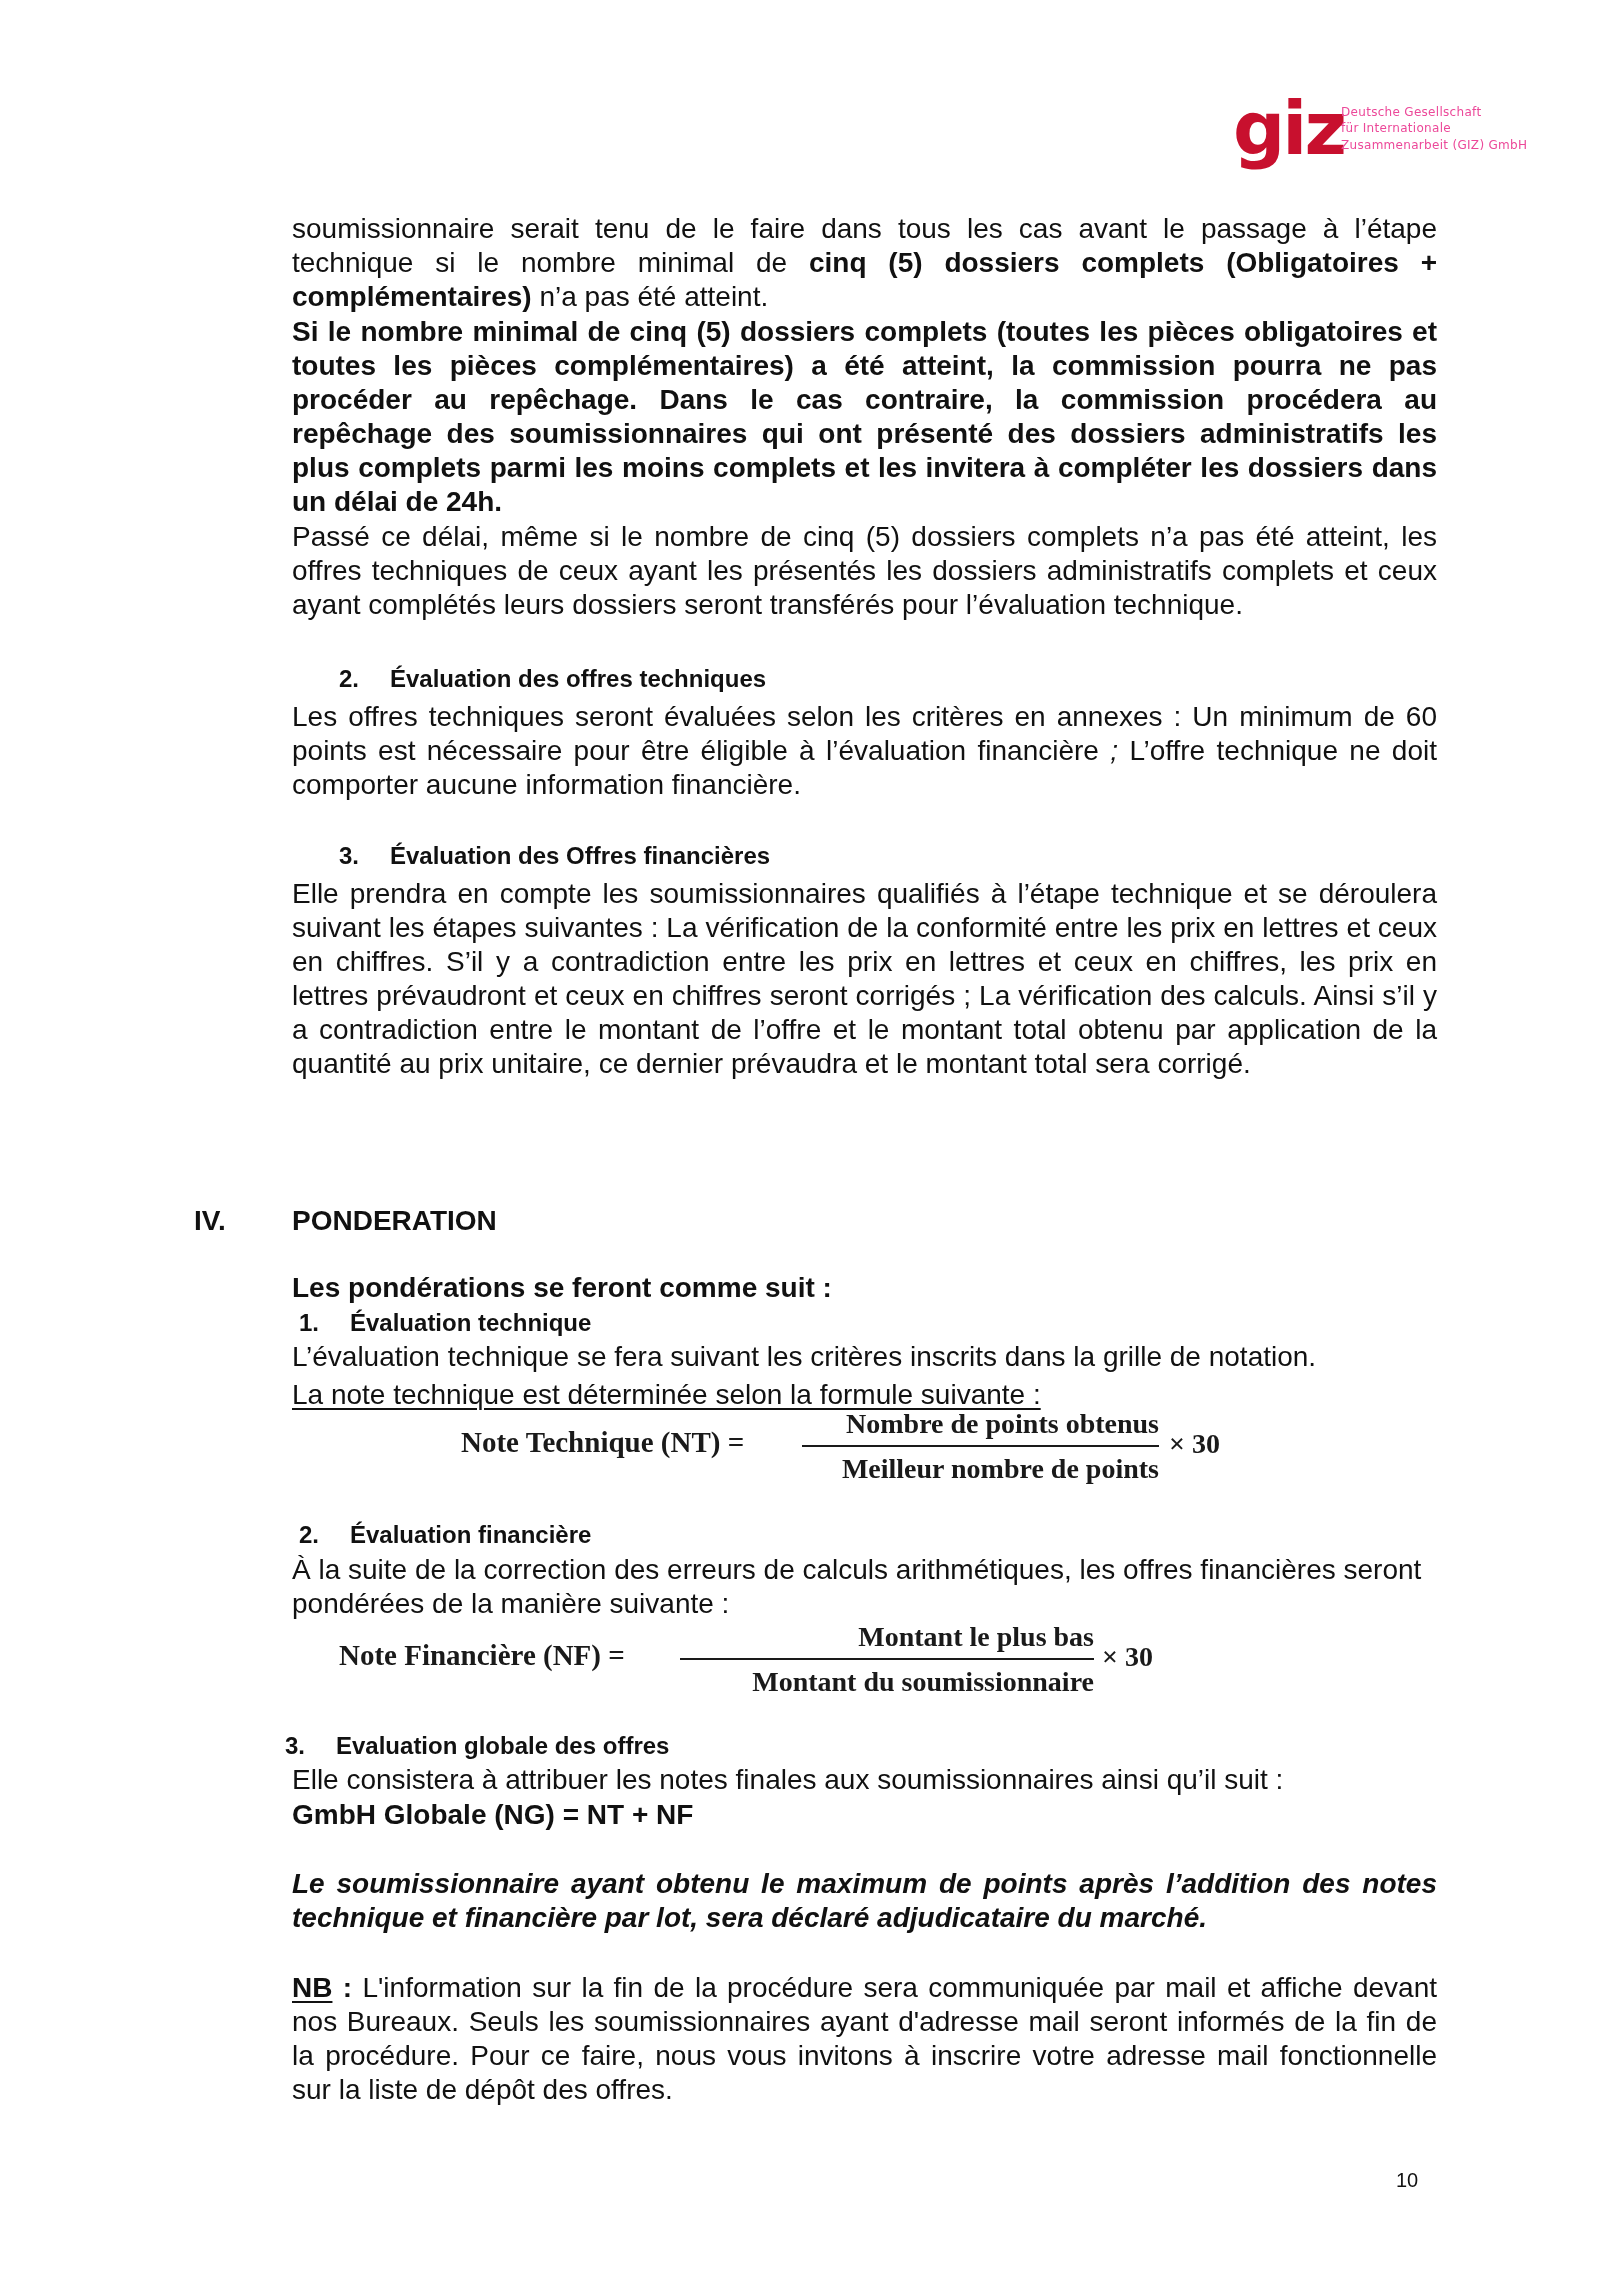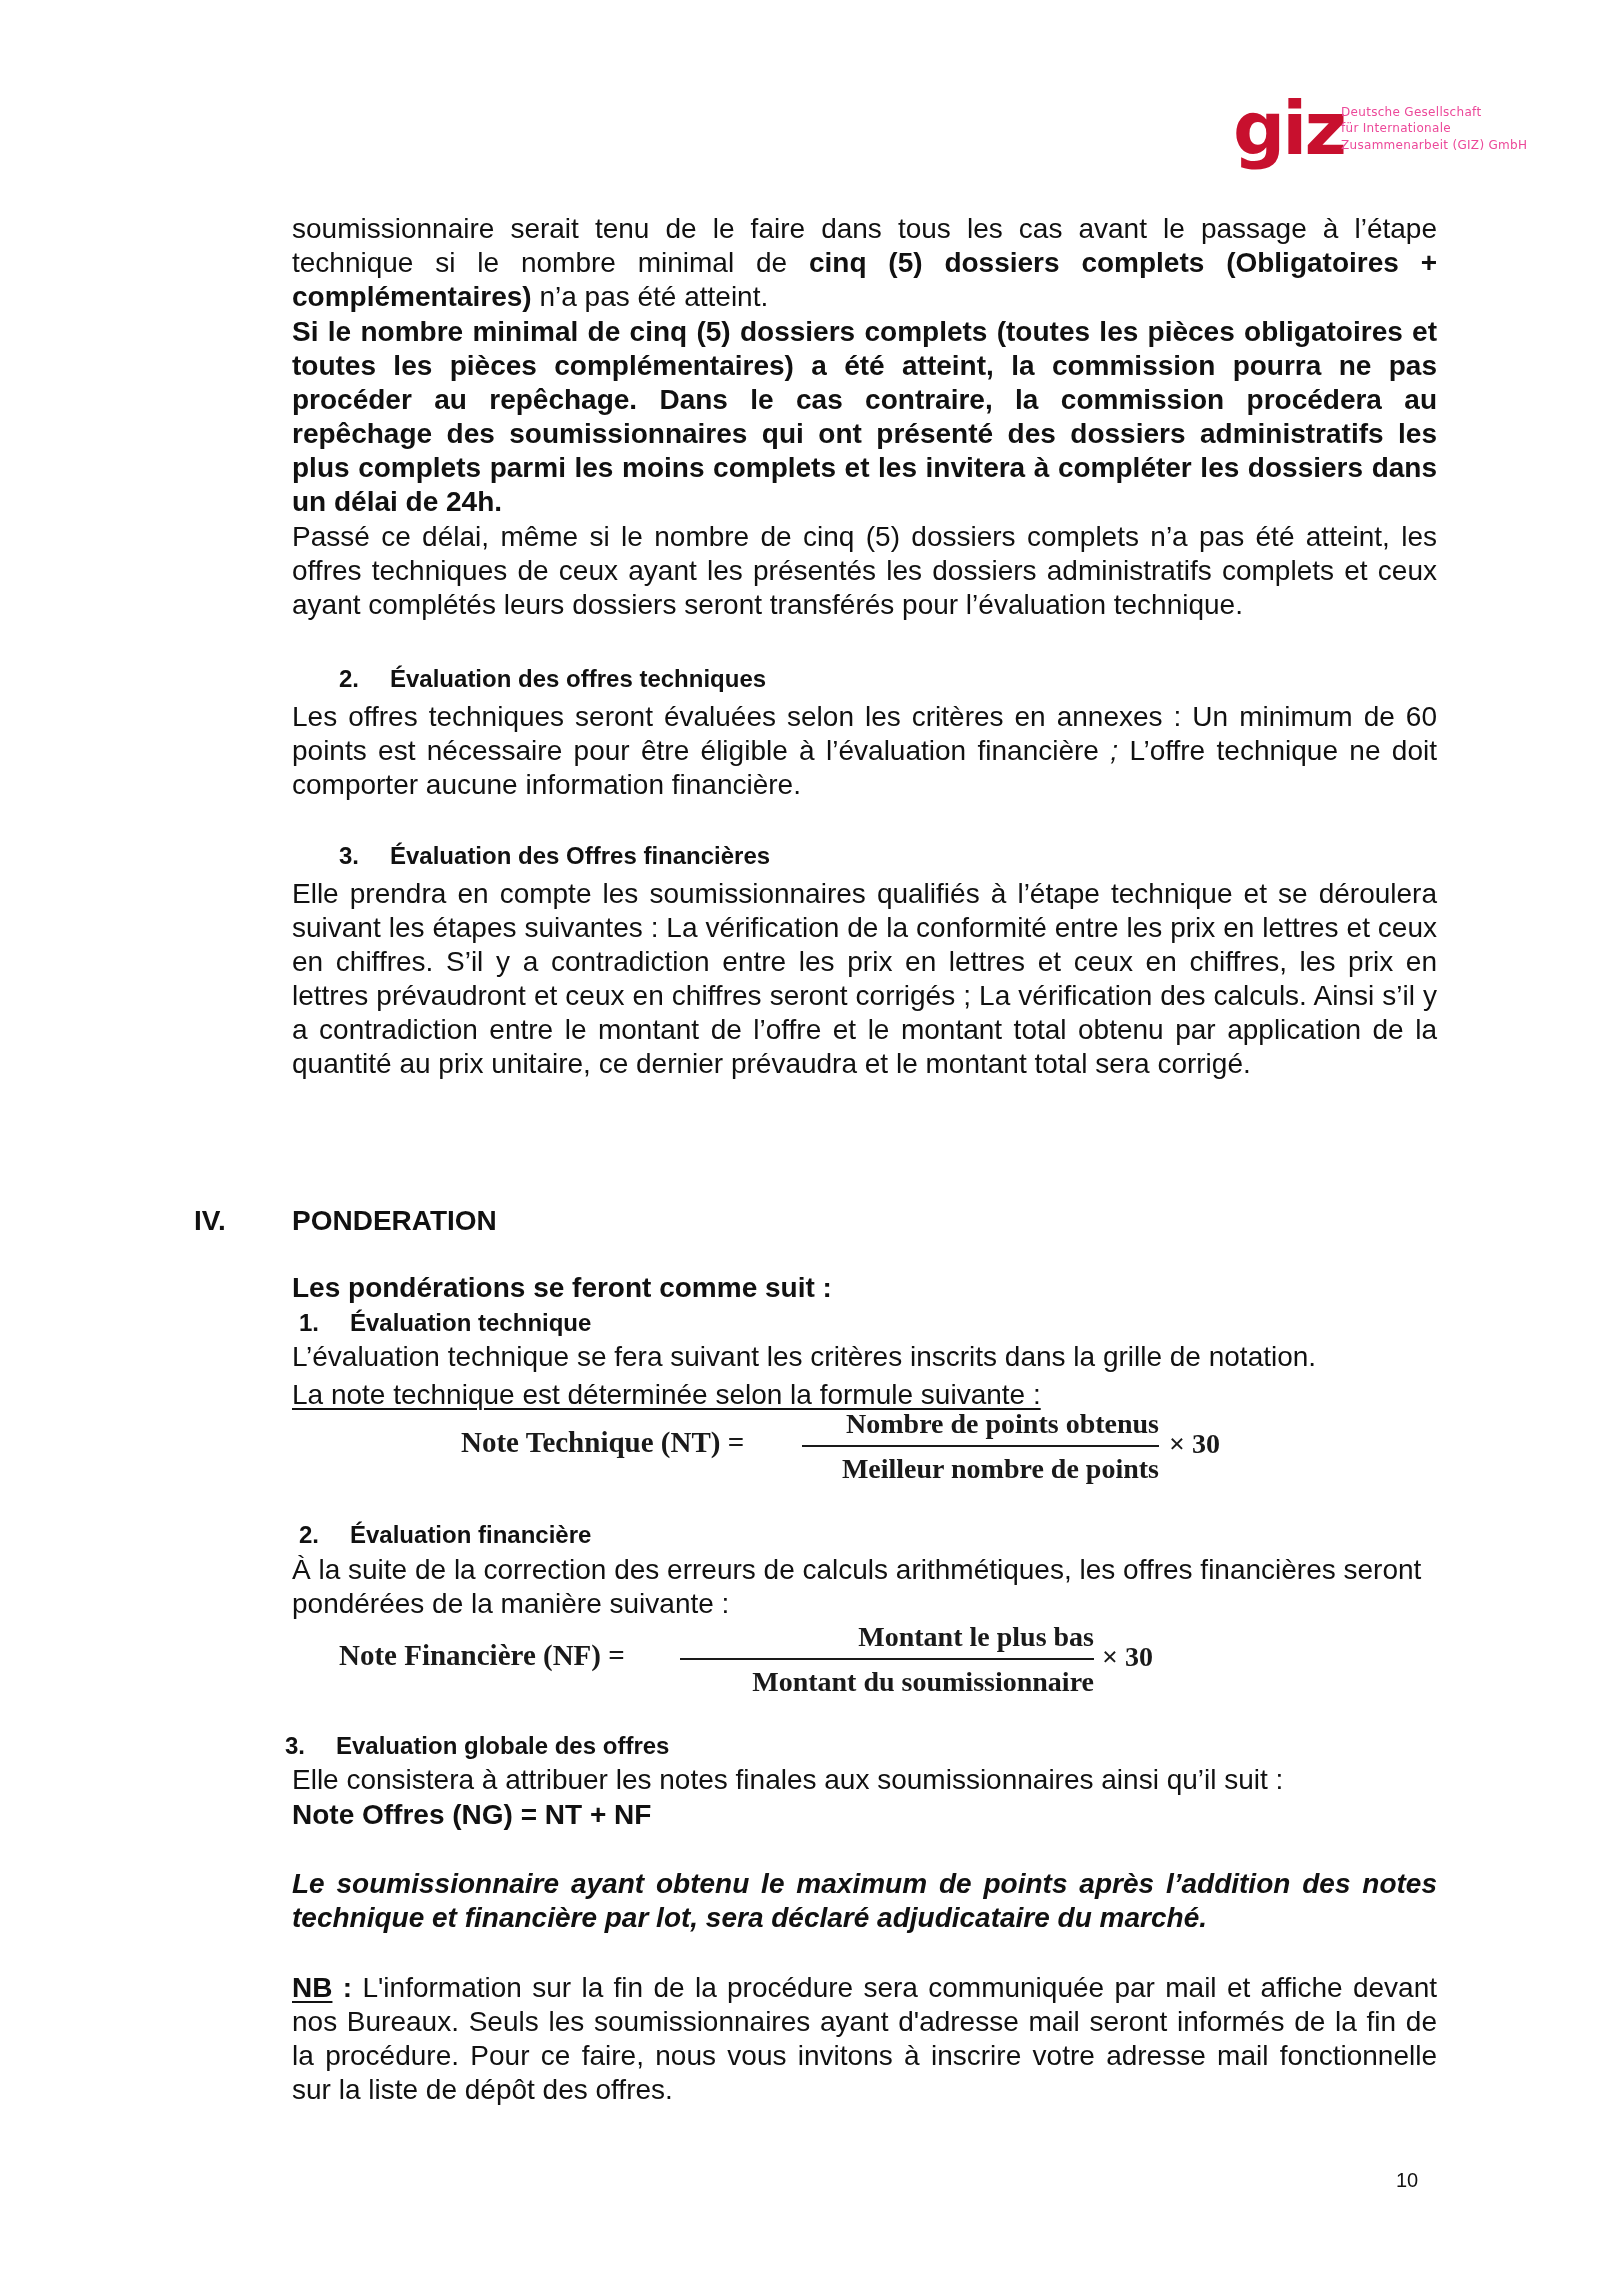--- a/index.html
+++ b/index.html
@@ -105,21 +105,21 @@
       <span class="bar"></span>
       <span class="den">Montant du soumissionnaire</span>
     </div>
     <div class="mult" style="left:763px; top:23.5px;">× 30</div>
   </div>
 
   <div class="sub-heading" style="left:285px; top:1729px;">
     <span class="num" style="width:51px;">3.</span><span>Evaluation globale des offres</span>
   </div>
   <div class="block" style="top:1763px;">Elle consistera à attribuer les notes finales aux soumissionnaires ainsi qu’il suit :</div>
-  <div class="block b" style="top:1798px;">Note Offres (NG) = NT + NF</div>
+  <div class="block b" style="top:1798px;">GmbH Globale (NG) = NT + NF</div>
 
   <div class="block just b i" style="top:1867px;">Le soumissionnaire ayant obtenu le maximum de points après l’addition des notes technique et financière par lot, sera déclaré adjudicataire du marché.</div>
 
   <div class="block just" style="top:1971px;">
     <span class="b u">NB</span><span class="b"> : </span><span>L'information sur la fin de la procédure sera communiquée par mail et affiche devant nos Bureaux. Seuls les soumissionnaires ayant d'adresse mail seront informés de la fin de la procédure. Pour ce faire, nous vous invitons à inscrire votre adresse mail fonctionnelle sur la liste de dépôt des offres.</span>
   </div>
 
   <div class="page-number">10</div>
 </div>
 

